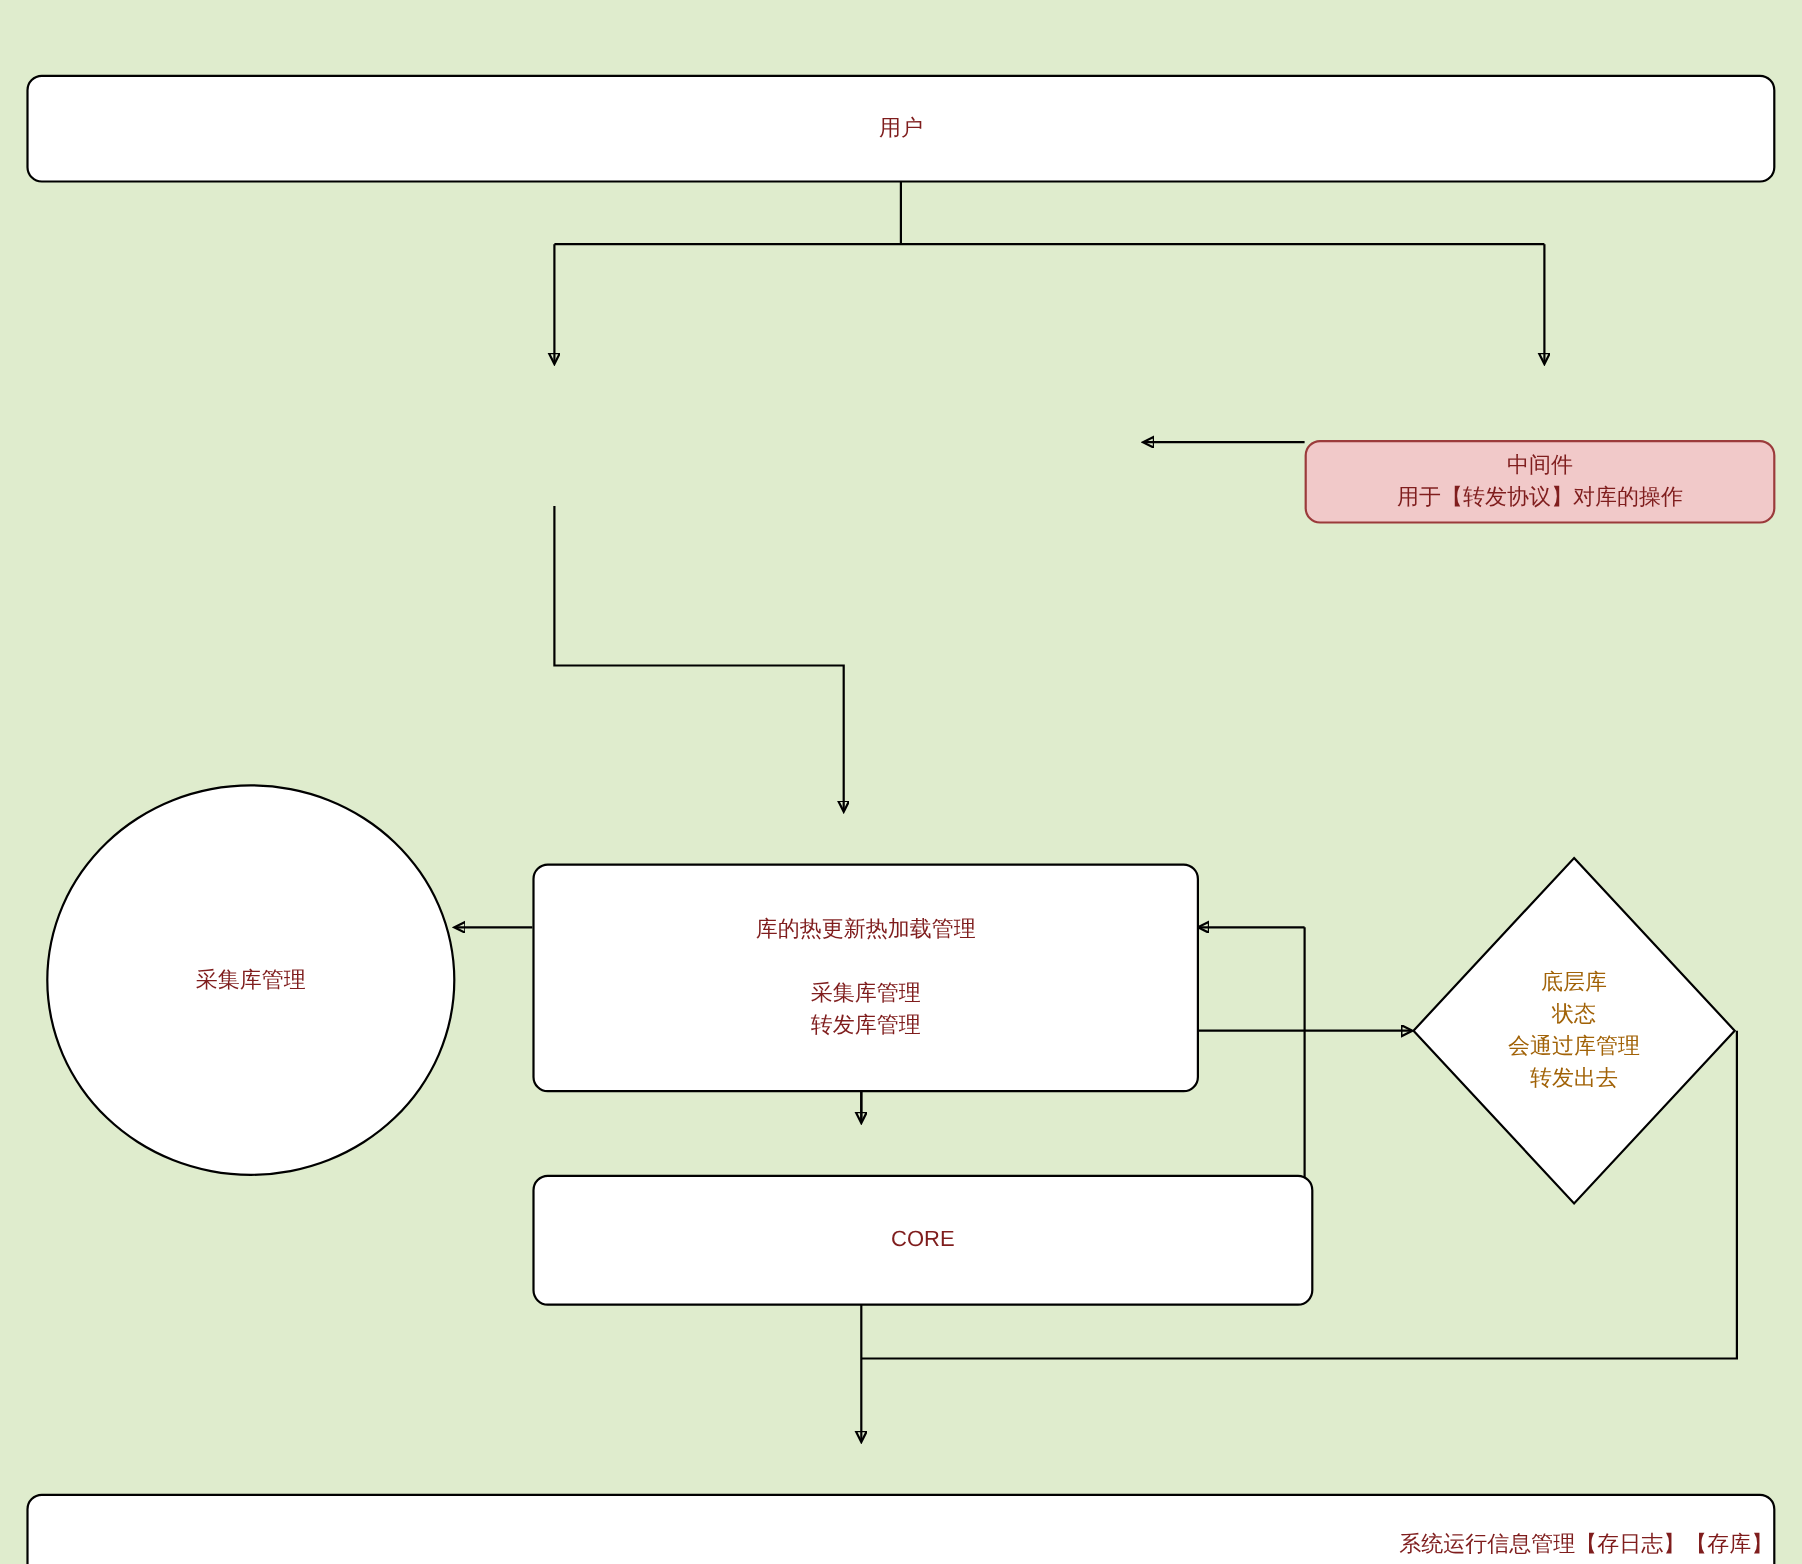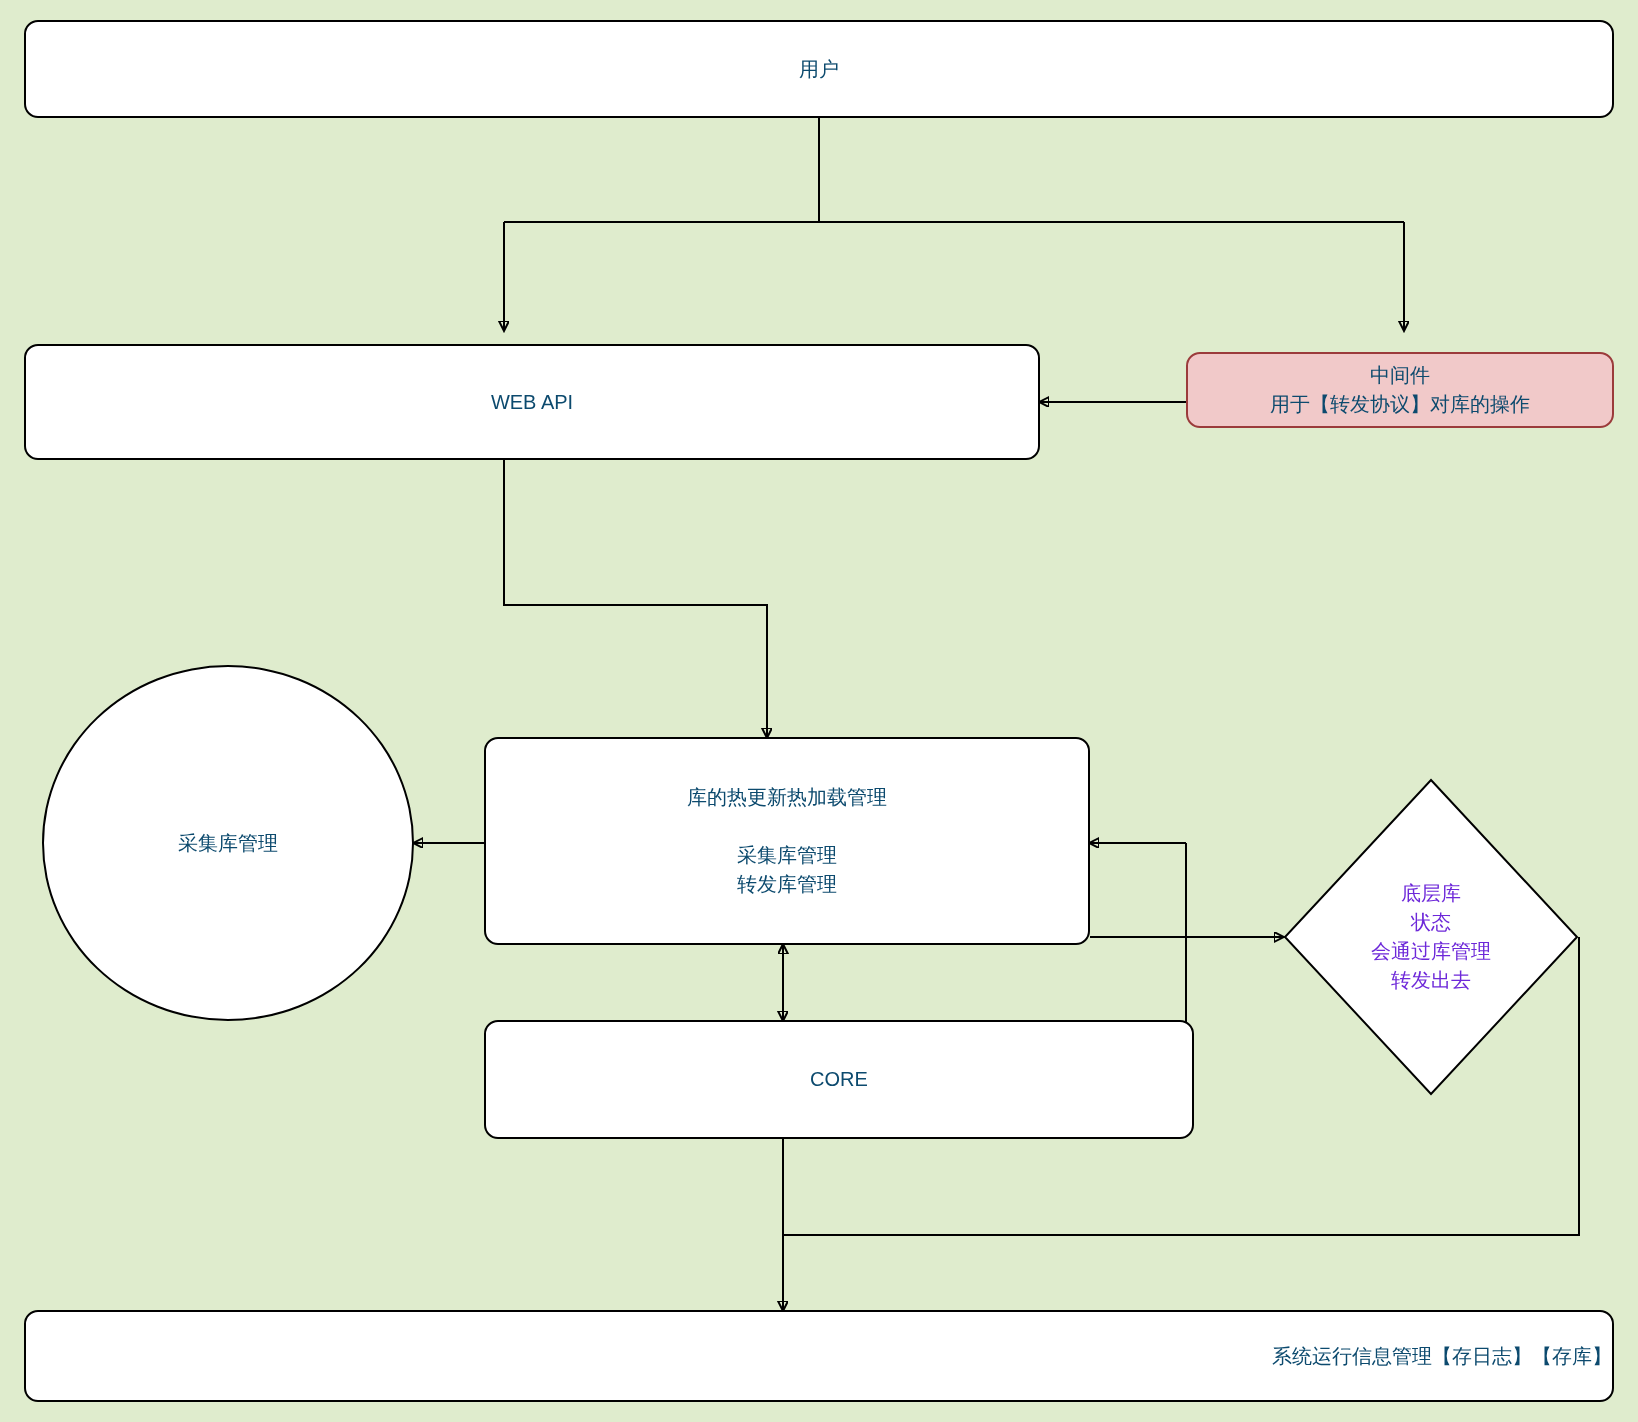--- a/index.html
+++ b/index.html
@@ -15,26 +15,27 @@
     font-family: "Liberation Sans", sans-serif;
     overflow: hidden;
   }
   .node {
     position: absolute;
     box-sizing: border-box;
     display: flex;
     align-items: center;
     justify-content: center;
     text-align: center;
-    color: #0c4a6e;
+    color: #7f1d1d;
     font-size: 20px;
     line-height: 1.45;
     white-space: pre-line;
     background: #ffffff;
     border: 2px solid #000000;
+    margin-top: 48px;
   }
   .rounded {
     border-radius: 14px;
   }
   .circle {
     border-radius: 50%;
   }
   .highlight {
     background: #f1c9c9;
     border-color: #9b3b3b;
@@ -51,21 +52,21 @@
     width: 100%;
     height: 100%;
   }
   .diamond-label {
     position: relative;
     z-index: 2;
     text-align: center;
     font-size: 20px;
     line-height: 1.45;
     white-space: pre-line;
-    color: #6d28d9;
+    color: #a16207;
   }
   svg.edges {
     position: absolute;
     top: 0; left: 0;
     width: 1638px;
     height: 1422px;
     pointer-events: none;
   }
   svg.edges path, svg.edges line {
     stroke: #000000;
@@ -109,23 +110,20 @@
 
     <path d="M783,1139 L783,1310" marker-end="url(#arrow)"></path>
 
     <path d="M1579,937 L1579,1235 L783,1235"></path>
   </svg>
 
   <div class="node rounded" style="left:24px; top:20px; width:1590px; height:98px;">
     <span>用户</span>
   </div>
 
-  <div class="node rounded" style="left:24px; top:344px; width:1016px; height:116px;">
-    <span>WEB API</span>
-  </div>
 
   <div class="node rounded highlight" style="left:1186px; top:352px; width:428px; height:76px;">
     <span>中间件
 用于【转发协议】对库的操作</span>
   </div>
 
   <div class="node circle" style="left:42px; top:665px; width:372px; height:356px;">
     <span>采集库管理</span>
   </div>
 

